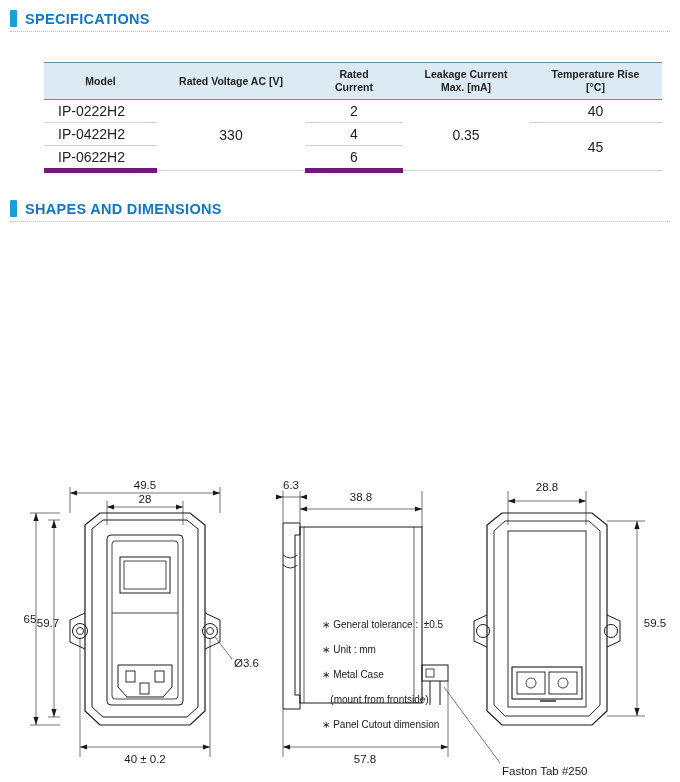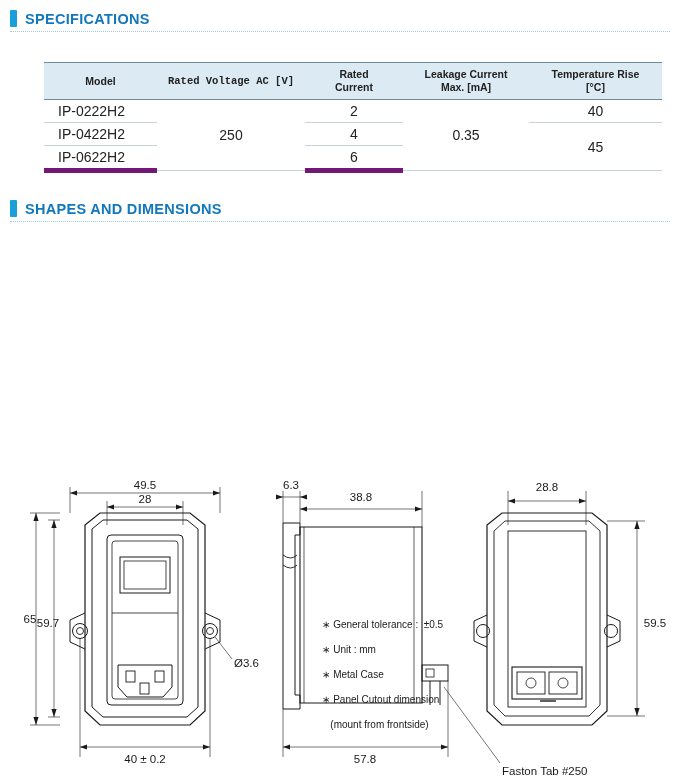--- a/index.html
+++ b/index.html
@@ -42,21 +42,21 @@
   table.spec td{
     text-align:center;
     padding:3px 4px;
     font-size:14px;
     border-bottom:1px solid #c8d4da;
   }
   table.spec tr:last-child td{border-bottom:5px solid #701a75;}
   table.spec td.model{text-align:left;padding-left:14px;}
   td.nb{border-bottom:1px solid transparent;}
   .col-model{width:105px;}
-  .col-volt{width:140px;font-family:Liberation Mono, monospace;}
+  .col-volt{width:140px;}
   .col-cur{width:90px;}
   .col-leak{width:118px;}
   .col-temp{width:125px;}
   
   .draw{position:absolute;left:0;top:235px;width:680px;height:547px;}
   svg{display:block;}
   .notes{
     position:absolute;left:322px;top:612px;
     font-size:10px;line-height:25px;color:#1a1a1a;
   }
@@ -89,21 +89,21 @@
         </th>
         <th class="col-temp">
           <span>Temperature Rise</span><br>
           <span>[°C]</span>
         </th>
       </tr>
     </thead>
     <tbody>
       <tr>
         <td class="model">IP-0222H2</td>
-        <td rowspan="3" class="nb">250</td>
+        <td rowspan="3" class="nb">330</td>
         <td>2</td>
         <td rowspan="3" class="nb">0.35</td>
         <td>40</td>
       </tr>
       <tr>
         <td class="model">IP-0422H2</td>
         <td>4</td>
         <td rowspan="2">45</td>
       </tr>
       <tr>
@@ -306,15 +306,15 @@
   <text x="-678" y="106" transform="rotate(-90)" font-size="8">+0.5</text>
   <text x="-678" y="114" transform="rotate(-90)" font-size="8">−0</text>
   <text x="196" y="750" text-anchor="middle">61</text>
 </svg>
 </div>
 
 <div class="notes">
   <div>∗ General tolerance :  ±0.5</div>
   <div>∗ Unit : mm</div>
   <div>∗ Metal Case</div>
+  <div>   (mount from frontside)</div>
   <div>∗ Panel Cutout dimension</div>
-  <div>   (mount from frontside)</div>
 </div>
 
 </body></html>

